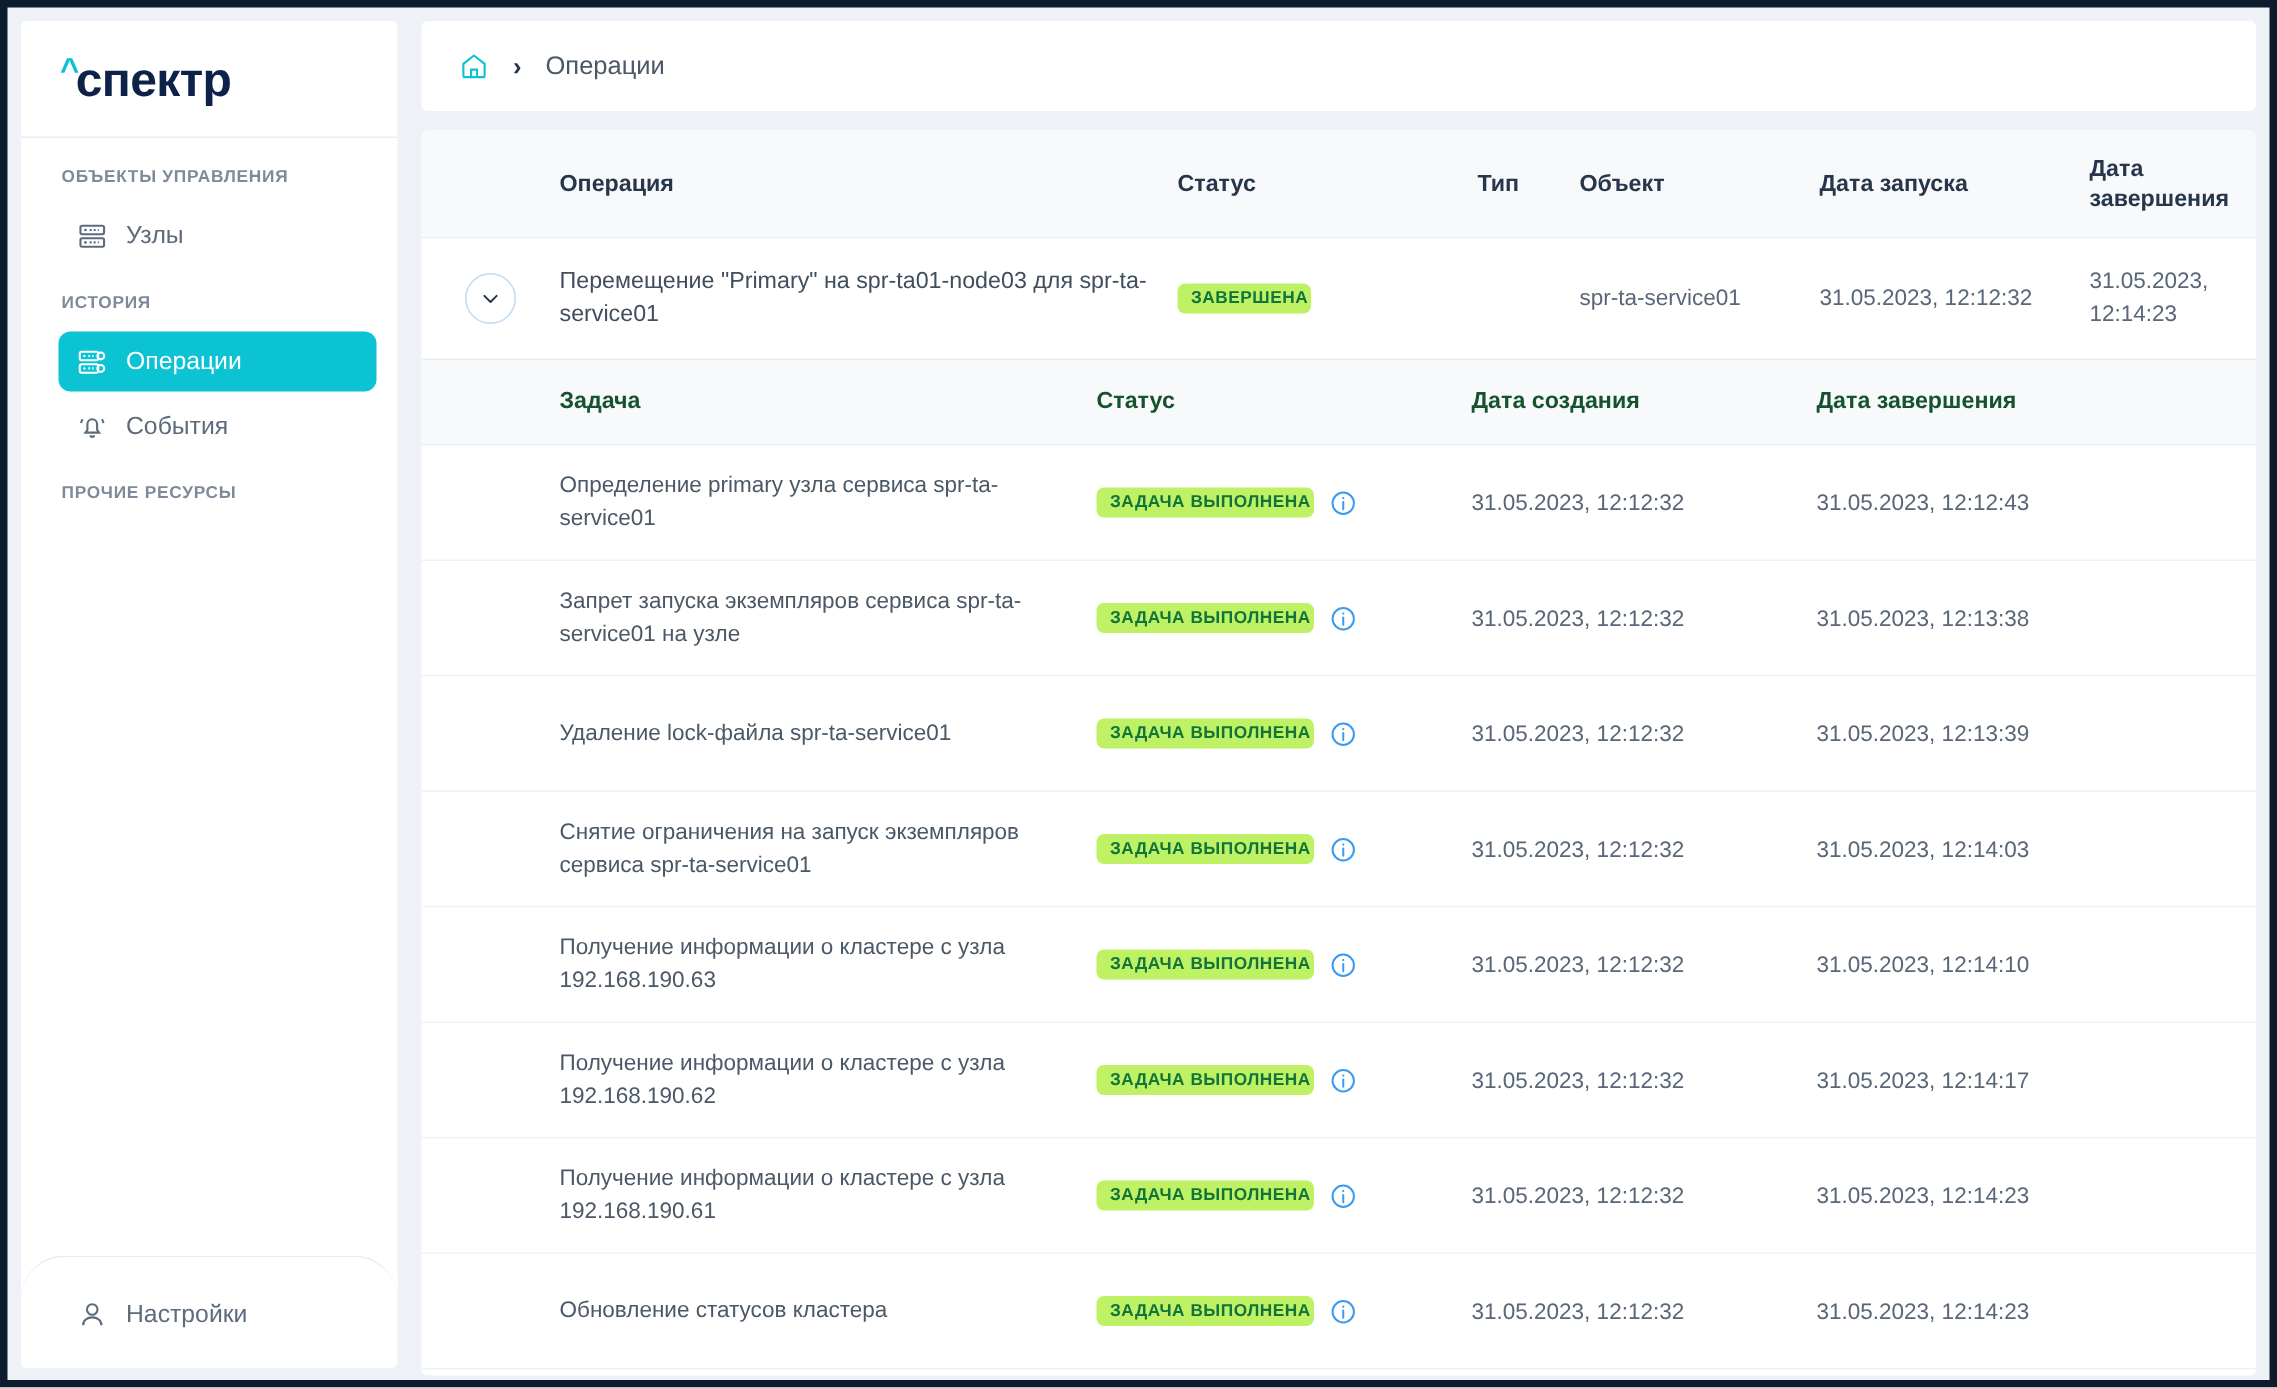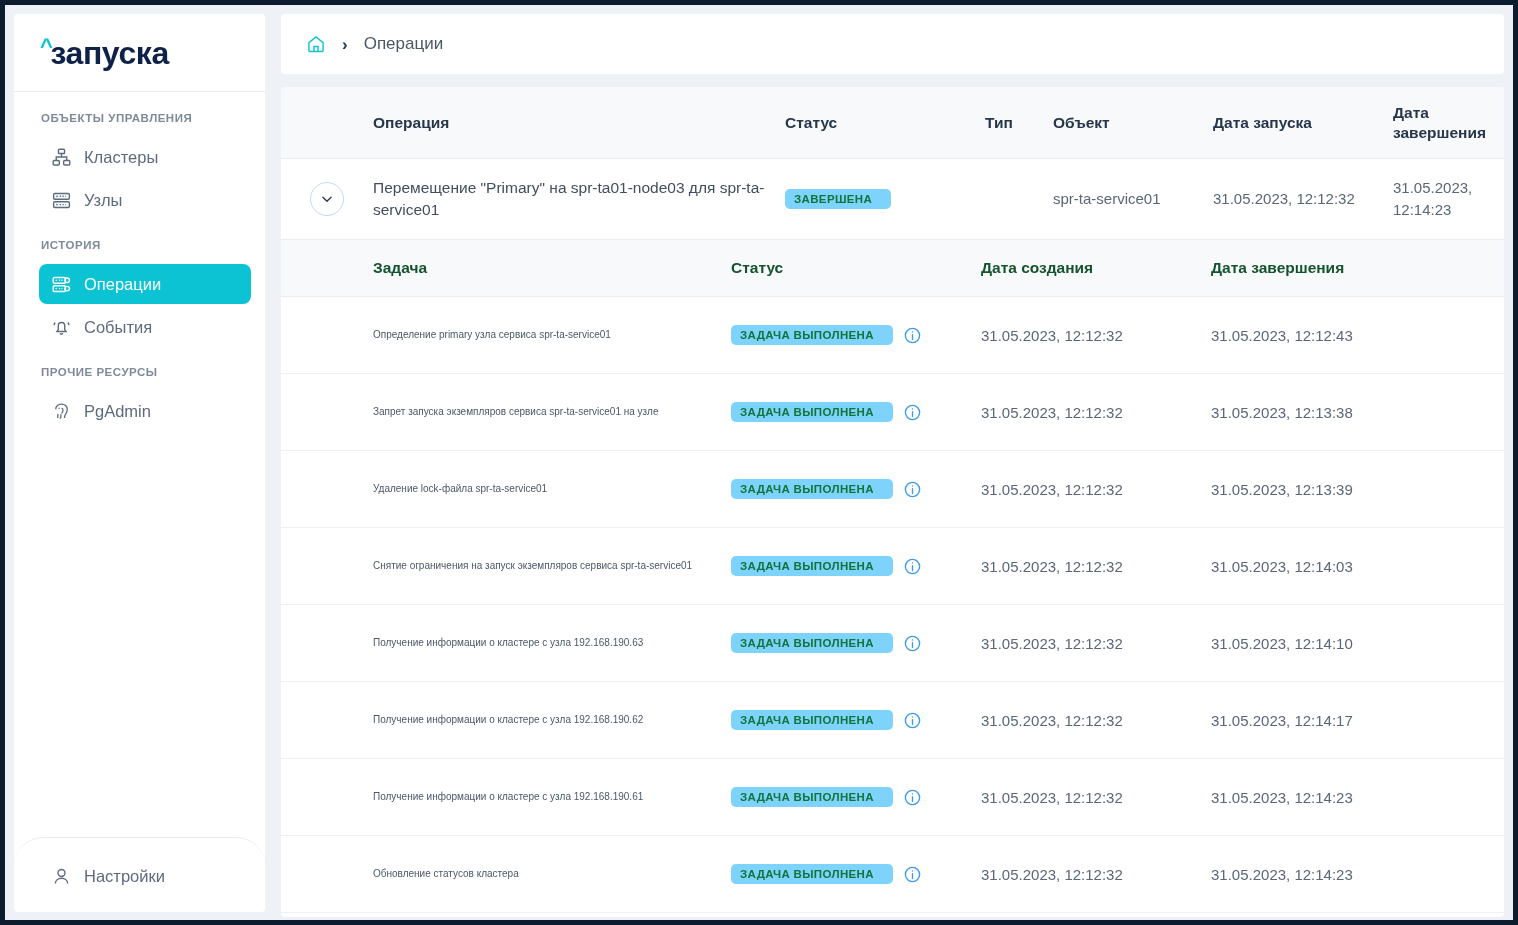--- a/index.html
+++ b/index.html
@@ -180,26 +180,26 @@
   }
   .op-cell {
     font-size: 15px;
     color: #5a6778;
     line-height: 1.45;
     padding-right: 14px;
   }
 
   .badge {
     display: inline-block;
-    background: #7dd3fc;
+    background: #bef264;
     color: #12743a;
     font-size: 11.5px;
     font-weight: 700;
     letter-spacing: 0.35px;
-    padding: 5px 19px 4px 9px;
+    padding: 5px 2px 4px 9px;
     border-radius: 5px;
     line-height: 1;
     white-space: nowrap;
     text-align: center;
   }
 
   
   .task-head, .task-row {
     display: grid;
     grid-template-columns: 92px 358px 250px 230px 1fr;
@@ -215,21 +215,21 @@
     font-size: 15.5px;
     font-weight: 700;
     color: #14532d;
   }
   .task-row {
     min-height: 77px;
     border-bottom: 1px solid #eef1f5;
     background: #ffffff;
   }
   .task-name {
-    font-size: 10px;
+    font-size: 15px;
     color: #4b5867;
     line-height: 1.45;
     padding-right: 28px;
   }
   .task-status-cell {
     display: flex;
     align-items: center;
     gap: 10px;
   }
   .info-icon { display: flex; align-items: center; cursor: pointer; }
@@ -240,38 +240,27 @@
   }
 </style>
 </head>
 <body>
 
 <div class="app-frame">
 
   <aside class="sidebar">
 
     <div class="logo-area">
-      <div class="logo-text"><span class="logo-caret">^</span><span>запуска</span></div>
+      <div class="logo-text"><span class="logo-caret">^</span><span>спектр</span></div>
     </div>
 
     <nav class="nav-scroll">
 
       <div class="nav-section-label">ОБЪЕКТЫ УПРАВЛЕНИЯ</div>
 
-      <div class="nav-item">
-        <span class="nav-icon">
-          <svg width="21" height="21" viewBox="0 0 24 24" fill="none" stroke="#5d6b7d" stroke-width="1.6">
-            <rect x="8.5" y="2.5" width="7" height="5" rx="1"></rect>
-            <rect x="2.5" y="15.5" width="7" height="5" rx="1"></rect>
-            <rect x="14.5" y="15.5" width="7" height="5" rx="1"></rect>
-            <path d="M12 7.5v4M6 15.5v-4h12v4"></path>
-          </svg>
-        </span>
-        <span class="nav-label">Кластеры</span>
-      </div>
 
       <div class="nav-item">
         <span class="nav-icon">
           <svg width="21" height="21" viewBox="0 0 24 24" fill="none" stroke="#5d6b7d" stroke-width="1.6">
             <rect x="3" y="4" width="18" height="6.5" rx="1.3"></rect>
             <rect x="3" y="13.5" width="18" height="6.5" rx="1.3"></rect>
             <circle cx="6.8" cy="7.2" r="1" fill="#5d6b7d" stroke="none"></circle>
             <circle cx="6.8" cy="16.7" r="1" fill="#5d6b7d" stroke="none"></circle>
             <path d="M10 7.2h7M10 16.7h7" stroke-dasharray="1.5 1.6"></path>
           </svg>
@@ -303,32 +292,20 @@
             <path d="M6.8 16.5h10.4l-1.5-2.1V10a3.7 3.7 0 0 0-7.4 0v4.4z"></path>
             <path d="M10.4 18.6a1.7 1.7 0 0 0 3.2 0"></path>
             <path d="M4.6 6.3C4 7.2 3.6 8.2 3.5 9.3M19.4 6.3c.6.9 1 1.9 1.1 3"></path>
           </svg>
         </span>
         <span class="nav-label">События</span>
       </div>
 
       <div class="nav-section-label spaced">ПРОЧИЕ РЕСУРСЫ</div>
 
-      <div class="nav-item">
-        <span class="nav-icon">
-          <svg width="21" height="21" viewBox="0 0 24 24" fill="none" stroke="#5d6b7d" stroke-width="1.5">
-            <path d="M5.4 9.3c0-3.3 2.9-5.8 6.6-5.8s6.6 2.5 6.6 5.8c0 2.3-.8 4.1-1.9 5.6-.8 1.1-1.2 2.2-1.2 3.4v1.2"></path>
-            <path d="M8.1 14.7c-.3 1.5-.4 3-.4 4.8"></path>
-            <path d="M11.3 15.2v3.1c0 .9-.5 1.6-1.3 1.6"></path>
-            <path d="M12 8.4c1 0 1.7.7 1.7 1.8 0 1.6-.6 3-1.7 4.1"></path>
-            <circle cx="9.2" cy="8.2" r="0.8" fill="#5d6b7d" stroke="none"></circle>
-          </svg>
-        </span>
-        <span class="nav-label">PgAdmin</span>
-      </div>
 
     </nav>
 
     <div class="sidebar-footer">
       <div class="nav-item">
         <span class="nav-icon">
           <svg width="21" height="21" viewBox="0 0 24 24" fill="none" stroke="#5d6b7d" stroke-width="1.6">
             <circle cx="12" cy="8" r="4"></circle>
             <path d="M5 20c0-3.6 3.1-6 7-6s7 2.4 7 6"></path>
           </svg>

